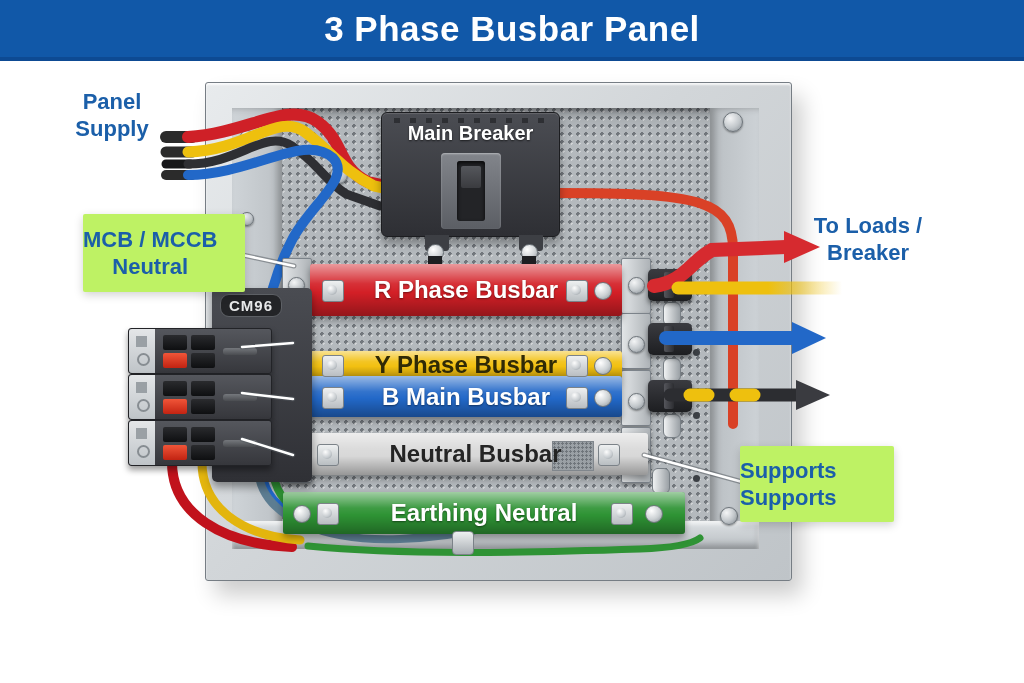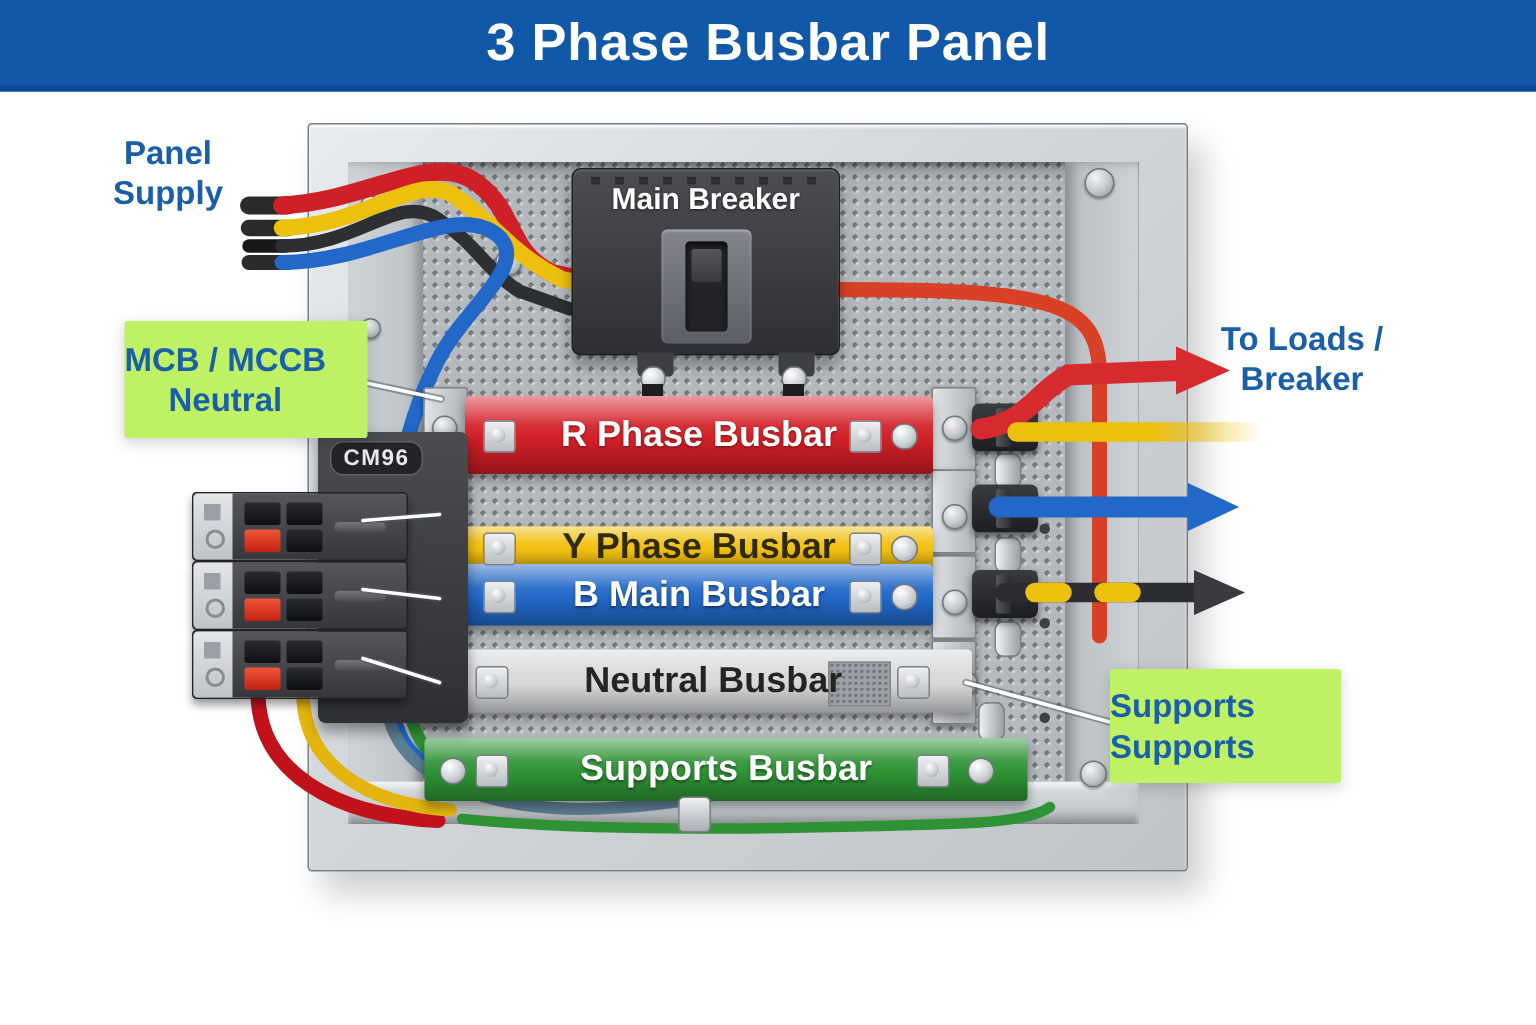--- a/index.html
+++ b/index.html
@@ -222,21 +222,21 @@
   </div>
   <div class="busbar" style="left: 303px; top: 433px; width: 345px; height: 42px; background-color: rgb(216, 216, 216); color: rgb(36, 36, 36);">
     <span class="washer" style="left:14px;"></span>
     <span class="bar-label">Neutral Busbar</span>
     <span class="washer" style="right:28px;"></span>
   </div>
   <div class="mesh"></div>
   <div class="busbar light-text" style="left: 283px; top: 492px; width: 402px; height: 42px; background-color: rgb(46, 147, 52); color: rgb(255, 255, 255);">
     <span class="rscrew" style="left:10px;"></span>
     <span class="washer" style="left:34px;"></span>
-    <span class="bar-label">Supports Busbar</span>
+    <span class="bar-label">Earthing Neutral</span>
     <span class="washer" style="right:52px;"></span>
     <span class="rscrew" style="right:22px;"></span>
   </div>
   <div class="clamp"></div>
 
   <div class="mcb-backing">
     <div class="badge">CM96</div>
   </div>
   <div class="mcb" style="top:328px;">
     <div class="mcb-cap"></div>

